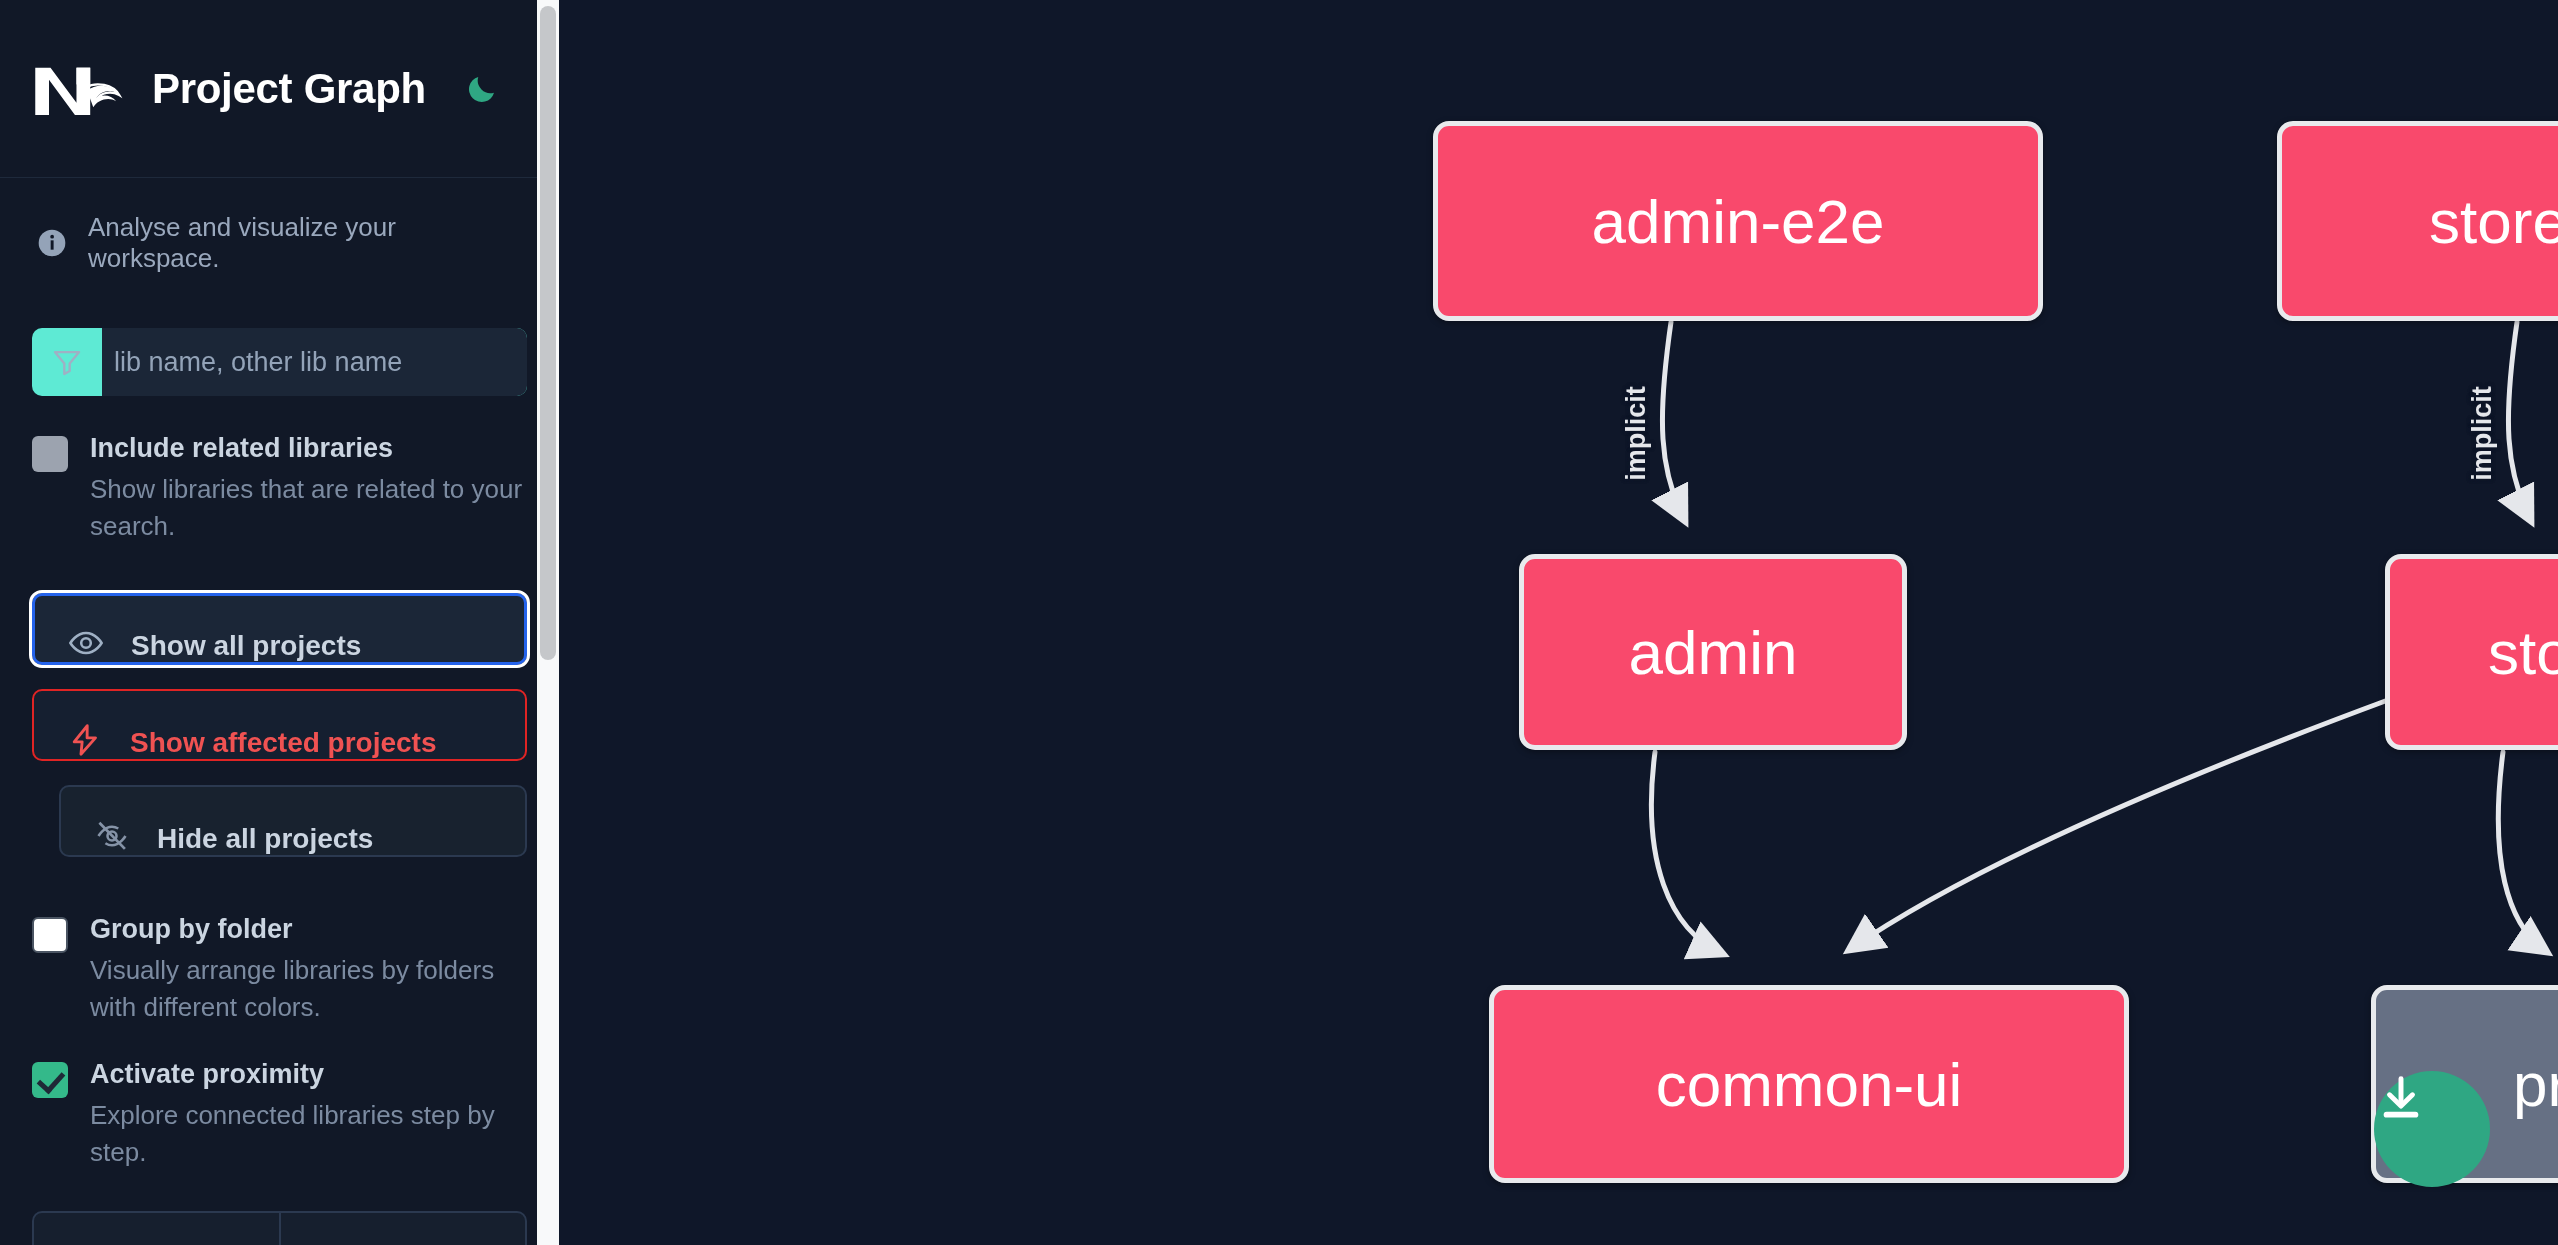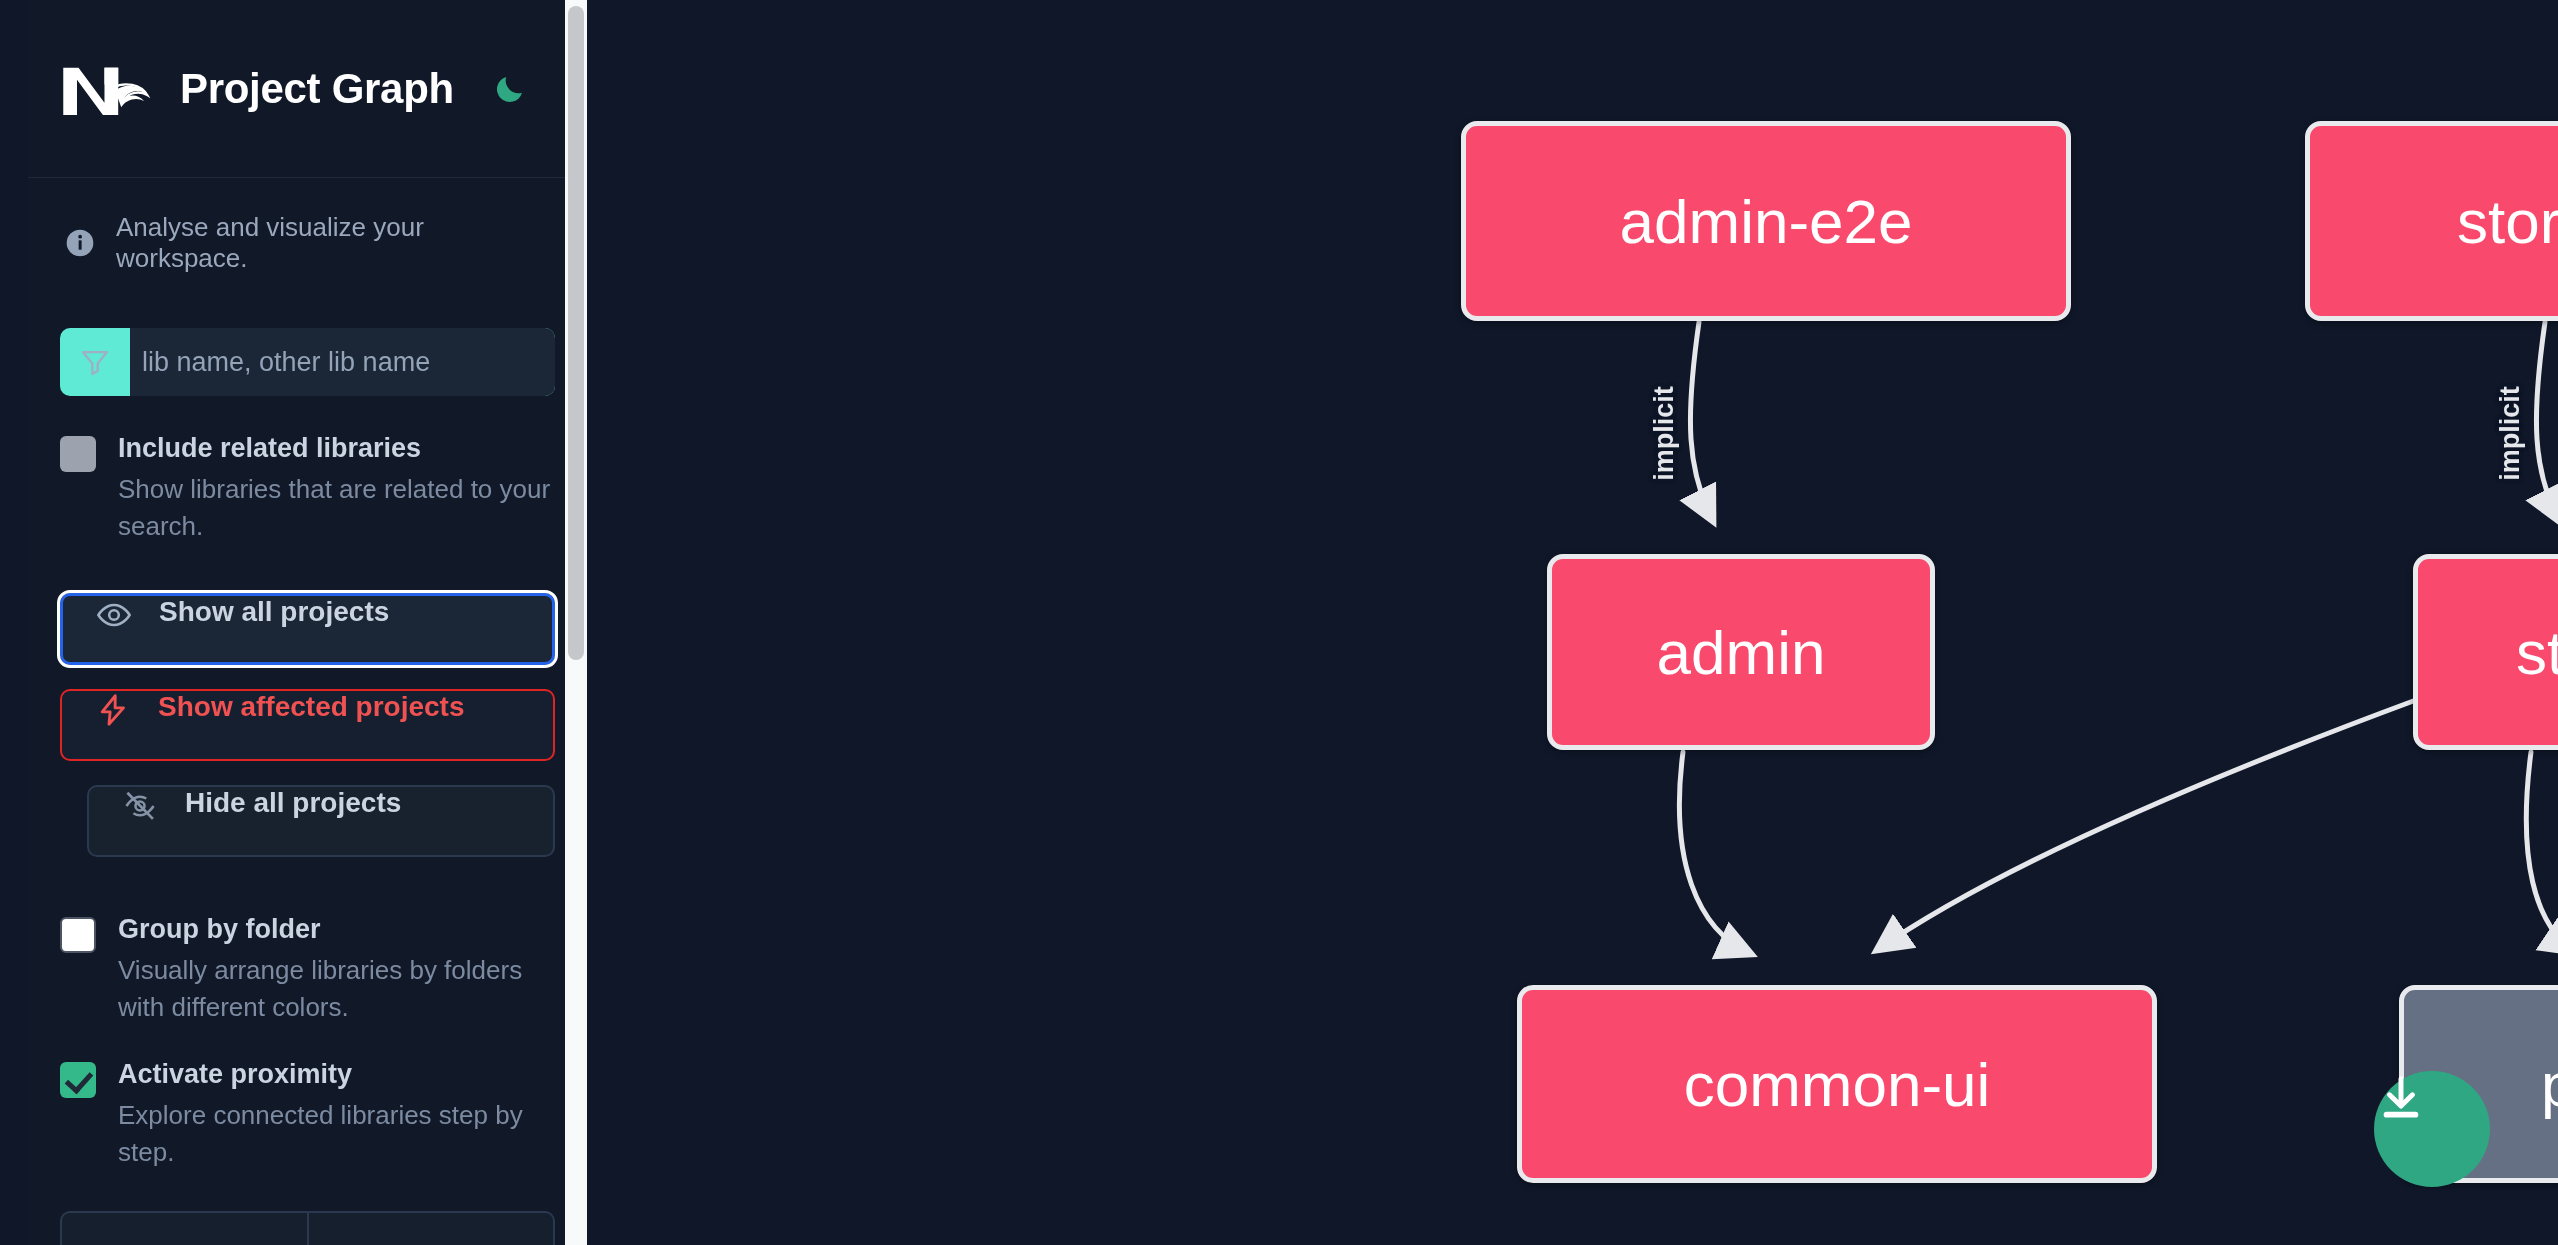--- a/index.html
+++ b/index.html
@@ -2,21 +2,21 @@
 <html><head>
 <meta charset="utf-8">
 <style>
   * { box-sizing: border-box; margin: 0; padding: 0; }
   html, body {
     width: 2558px; height: 1245px;
     background: #0f1729;
     font-family: "Liberation Sans", sans-serif;
     overflow: hidden;
   }
-  .app { position: relative; width: 2558px; height: 1245px; display: flex; padding-left: 28px; }
+  .app { position: relative; width: 2558px; height: 1245px; display: flex; }
 
   
   .sidebar {
     position: relative;
     width: 559px; height: 1245px;
     background: #111827;
     flex: 0 0 559px;
     overflow: hidden;
   }
   .sidebar-inner { width: 559px; }
@@ -96,21 +96,21 @@
     border-width: 0 5px 5px 0;
     transform: rotate(42deg);
   }
   .check-text { flex: 1 1 auto; }
   .check-label { color: #cbd5e1; font-size: 27px; font-weight: 700; line-height: 1.38; }
   .check-desc  { color: #7c8ba1; font-size: 26px; line-height: 1.42; margin-top: 4px; }
 
   .btn-stack { margin: 48px 32px 0 32px; display: flex; flex-direction: column; gap: 24px; }
   .btn {
     height: 72px;
-    display: flex; align-items: flex-start;
+    display: flex; align-items: flex-end;
     gap: 26px;
     padding-left: 32px;
     border-radius: 10px;
     font-size: 28px; font-weight: 700;
     cursor: pointer;
     background: #1b2637;
   }
   .btn-show-all {
     border: 3px solid #2563eb;
     outline: 3px solid #ffffff;

